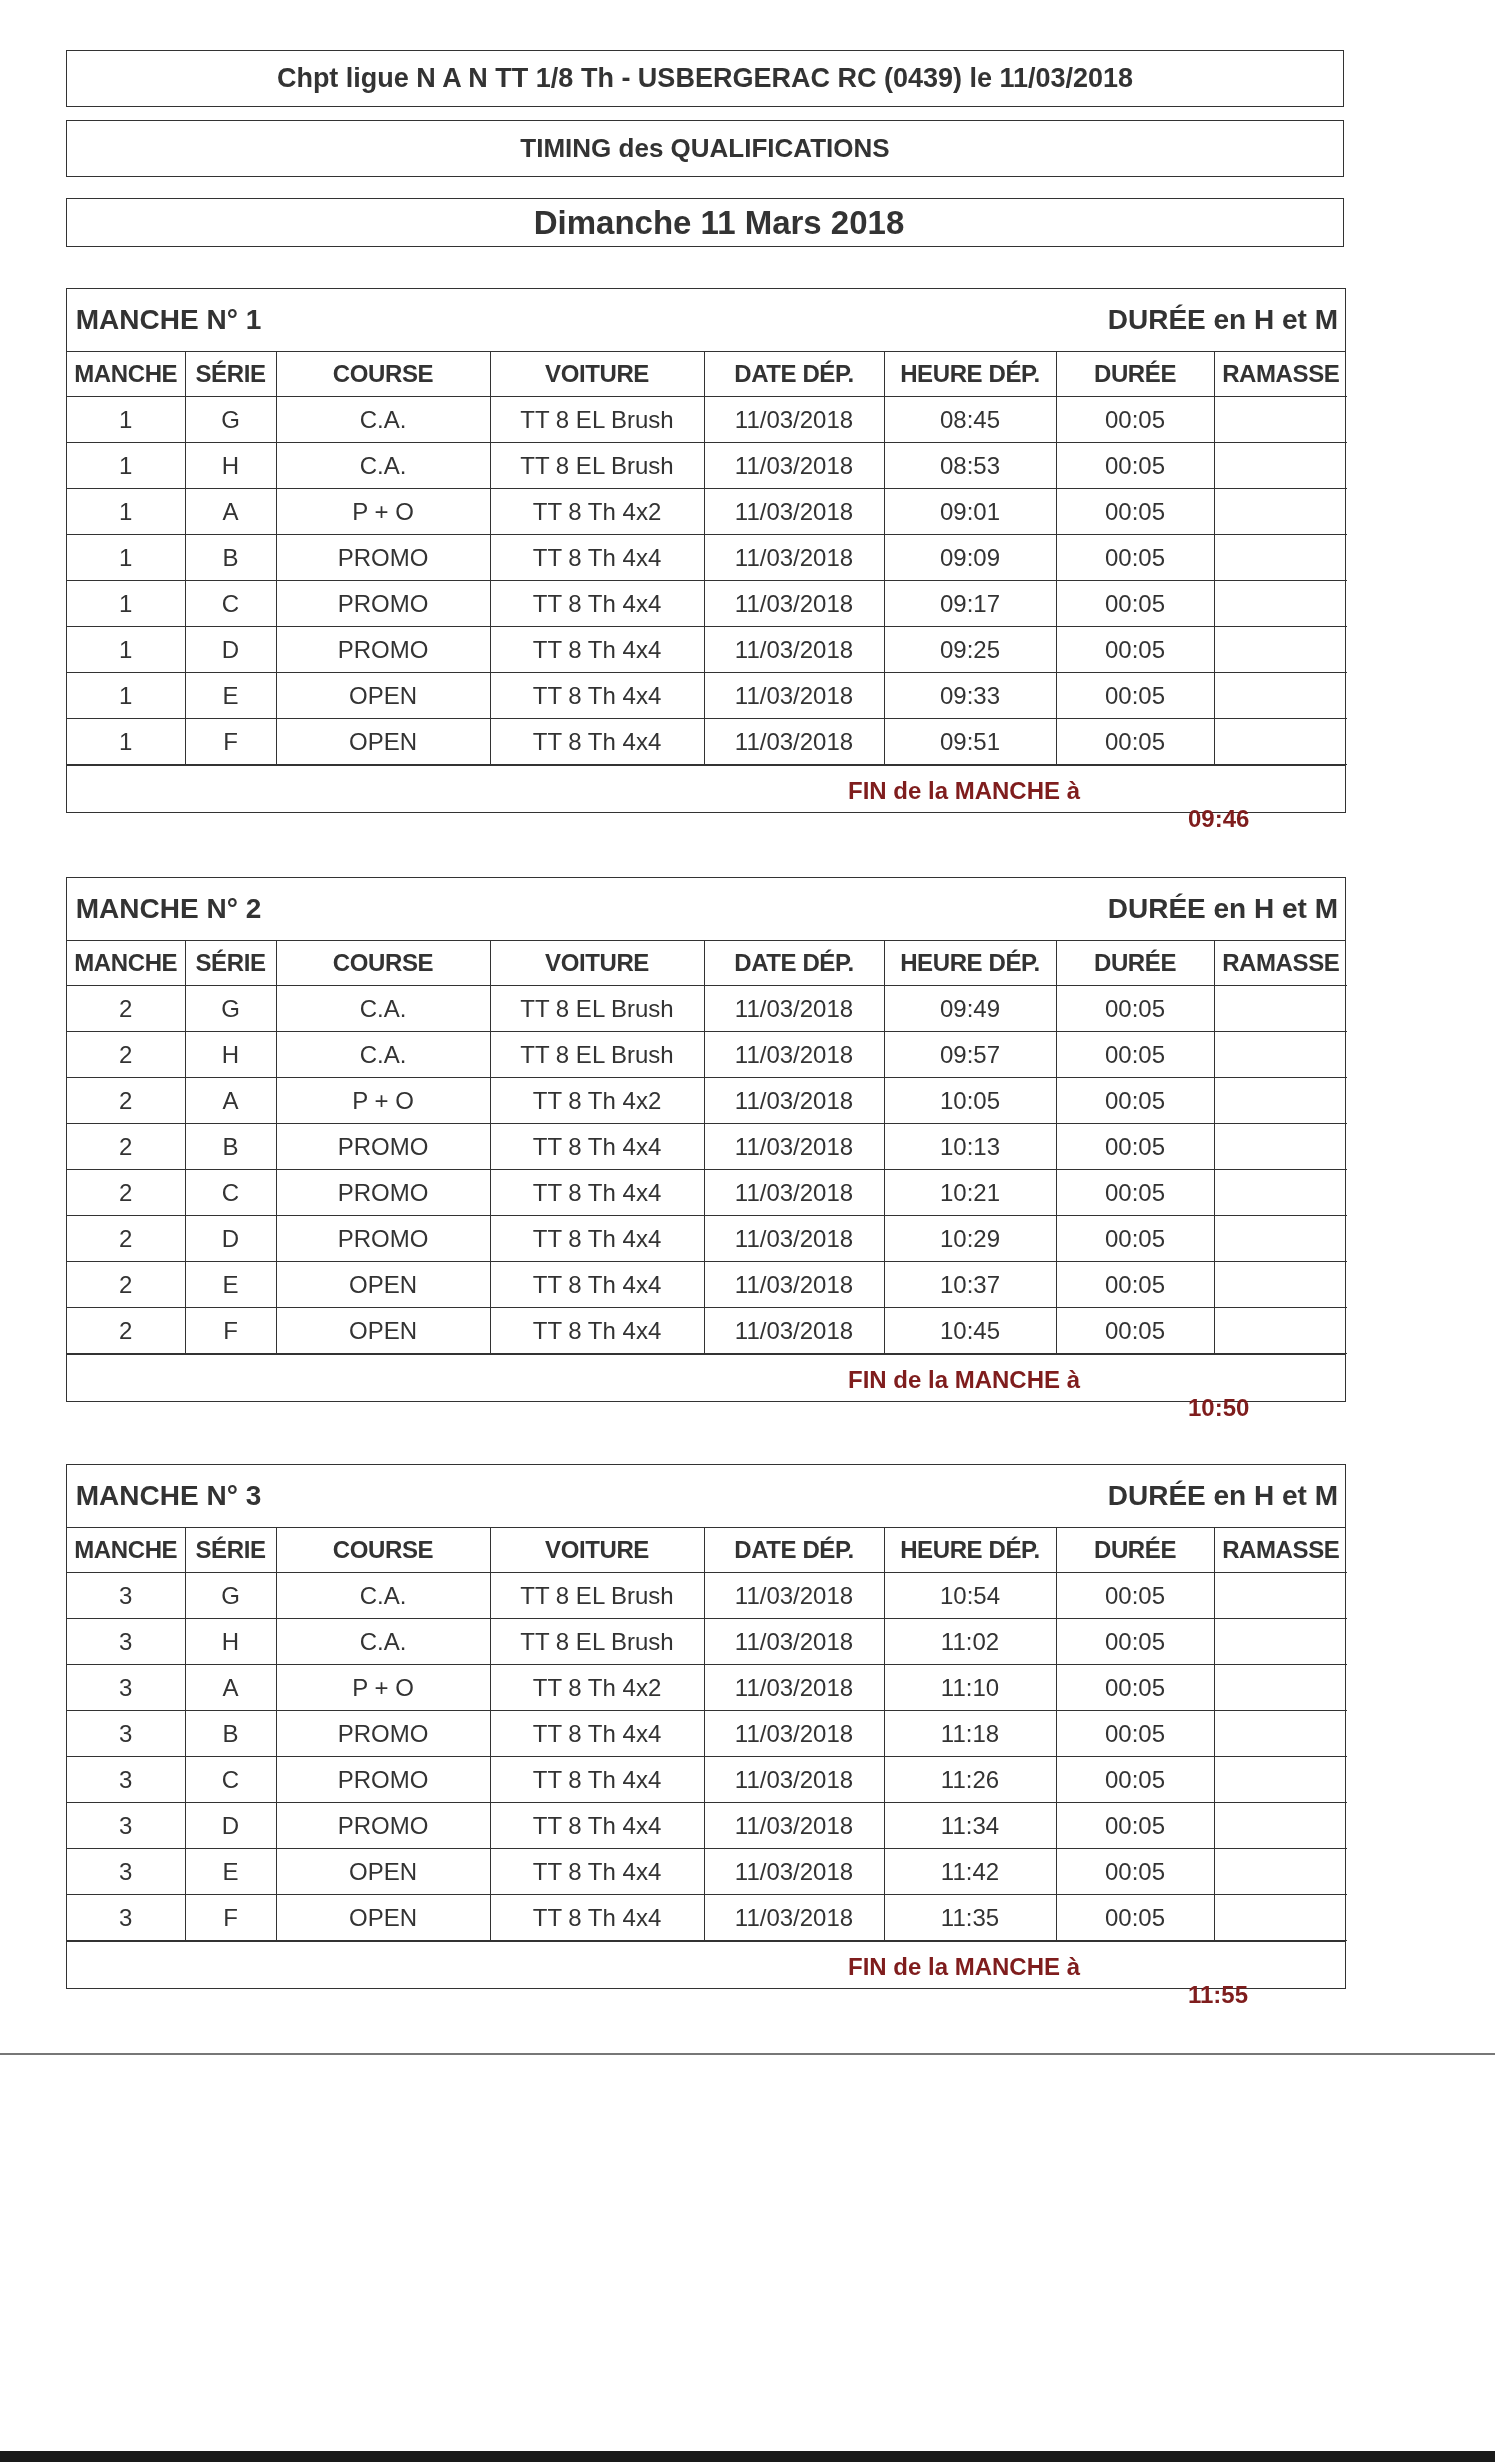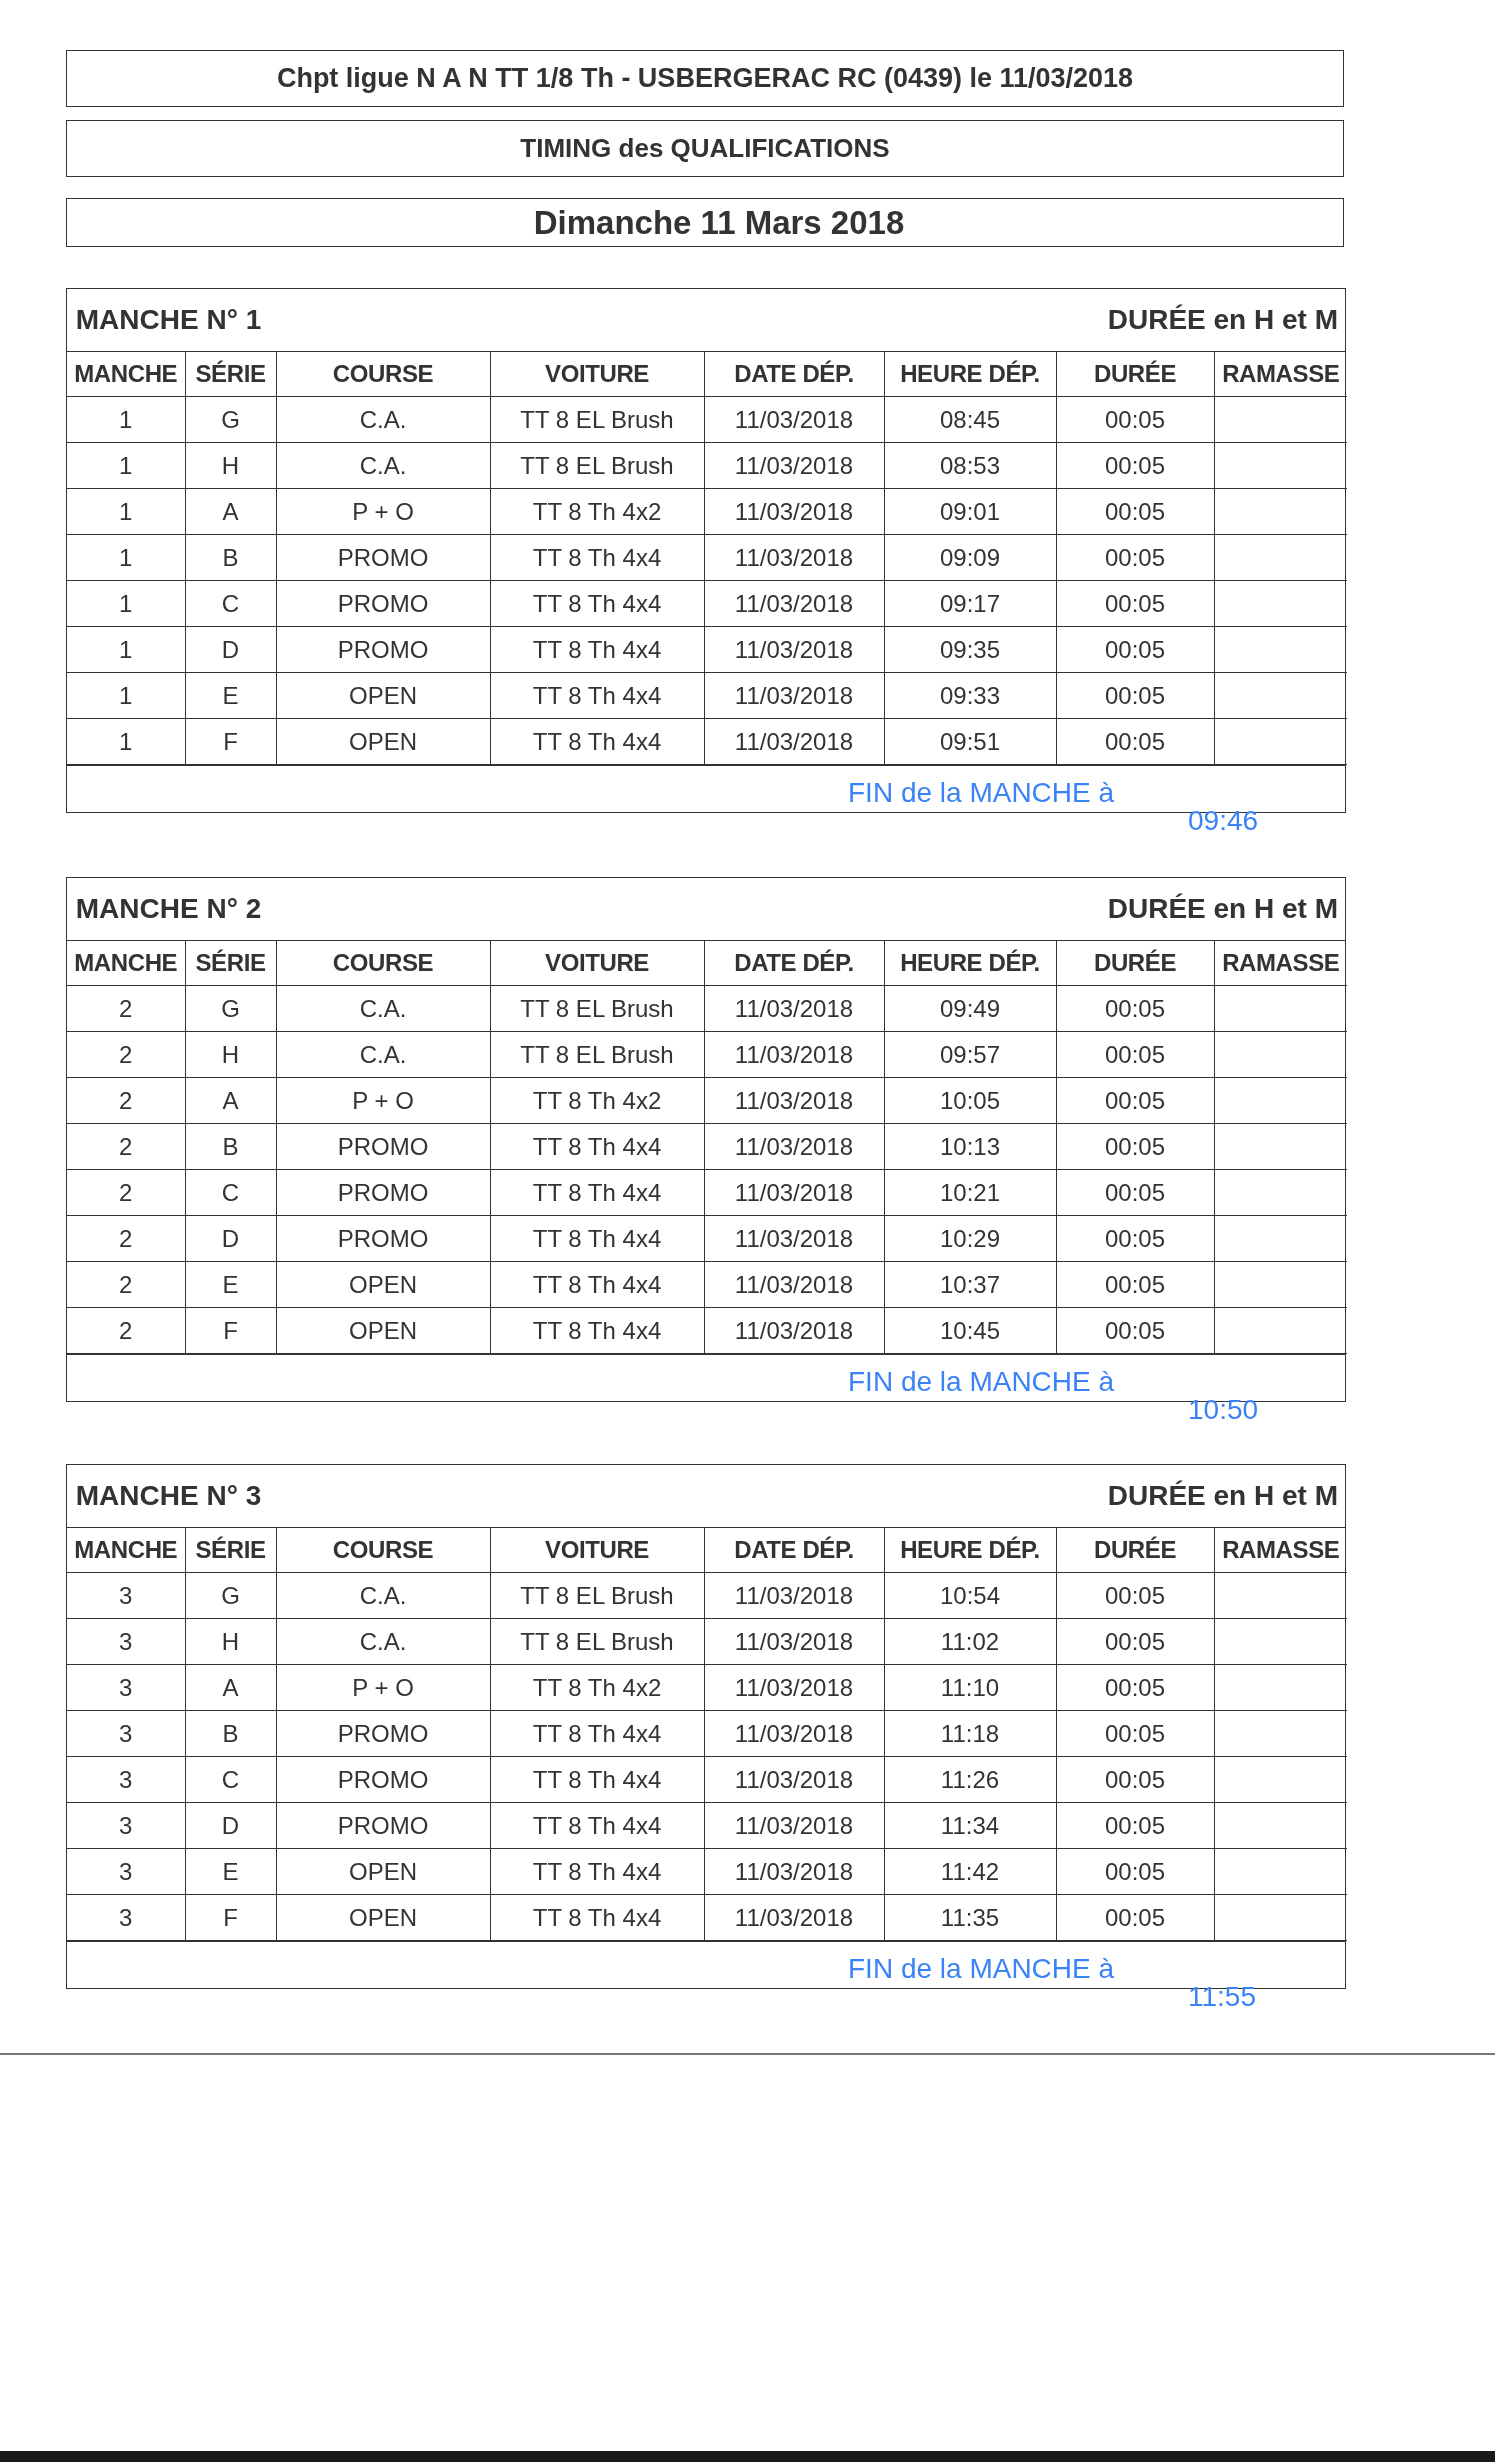--- a/index.html
+++ b/index.html
@@ -38,21 +38,21 @@
     th, td {
       border: 1.8px solid #333; height: 45px; padding: 0; text-align: center;
       font-size: 24px; color: #333; white-space: nowrap; overflow: hidden;
     }
     th { font-weight: bold; font-size: 24px; letter-spacing: -0.4px; height: 44px; }
     tr > :first-child { border-left: none; }
     tr > :last-child { border-right: none; }
     thead tr:first-child th { border-top: none; }
     .manche-foot {
       height: 47px; border-top: 1.8px solid #333; box-sizing: border-box;
-      position: relative; font-weight: normal; font-size: 28px; color: #3b82f6;
+      position: relative; font-weight: bold; font-size: 24px; color: #7f1d1d;
     }
     .foot-label { position: absolute; left: 781px; top: 11.4px; }
     .foot-time { position: absolute; left: 1121px; top: 11.4px; margin-top: 28px; }
 
     #page-edge {
       position: absolute; left: 0; top: 2053px; width: 1495px; height: 1.8px;
       background: #777;
     }
     #scanner-bar {
       position: absolute; left: 0; top: 2451px; width: 1495px; height: 11.4px;
@@ -150,21 +150,21 @@
           <td>09:17</td>
           <td>00:05</td>
           <td></td>
         </tr>
         <tr>
           <td>1</td>
           <td>D</td>
           <td>PROMO</td>
           <td>TT 8 Th 4x4</td>
           <td>11/03/2018</td>
-          <td>09:35</td>
+          <td>09:25</td>
           <td>00:05</td>
           <td></td>
         </tr>
         <tr>
           <td>1</td>
           <td>E</td>
           <td>OPEN</td>
           <td>TT 8 Th 4x4</td>
           <td>11/03/2018</td>
           <td>09:33</td>

